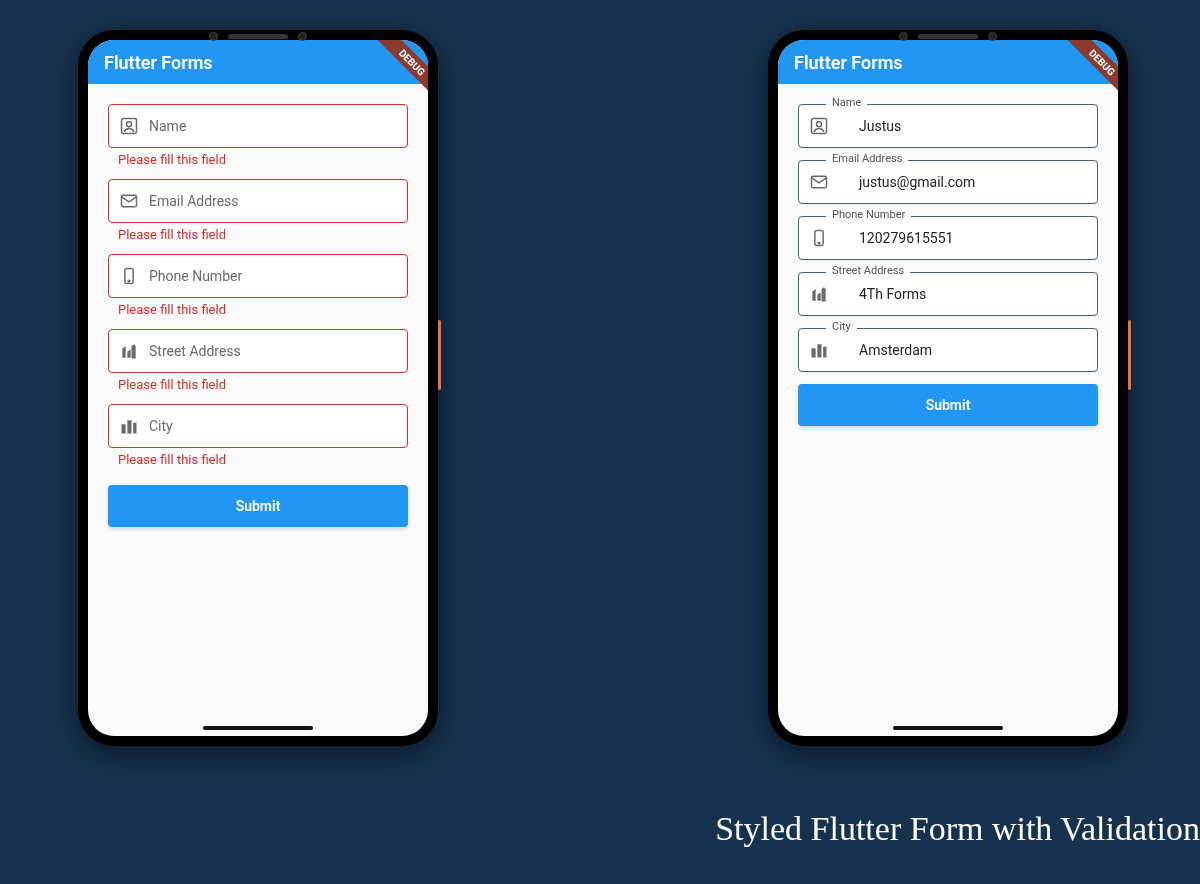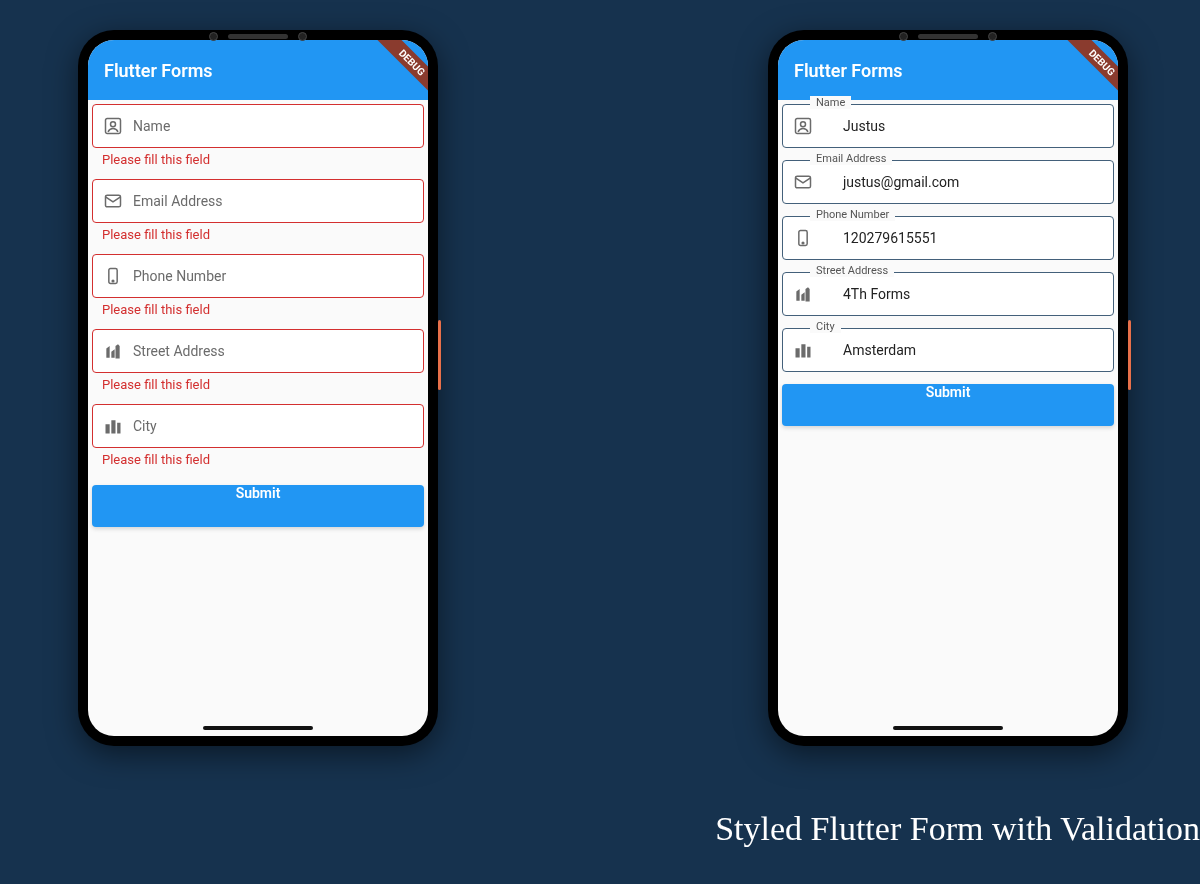--- a/index.html
+++ b/index.html
@@ -67,31 +67,31 @@
     font-size:12px;
     font-weight:500;
   }
   .statusbar .left{ display:flex; align-items:center; gap:6px;}
   .statusbar .right{ display:flex; align-items:center; gap:2px;}
   .sb-icon{ display:inline-block; }
   .tri{ width:0;height:0;border-style:solid;border-width:0 0 10px 12px;border-color:transparent transparent #fff transparent;}
   .batt{ width:7px;height:11px;background:#fff;border-radius:1px;position:relative;}
   .batt::before{content:"";position:absolute;top:-2px;left:1.5px;width:4px;height:2px;background:#fff;border-radius:1px;}
   .appbar{
-    height:60px;
+    height:44px;
     background:#2196f3;
     display:flex;
     align-items:center;
     padding:0 16px;
     color:#fff;
     font-size:18px;
     font-weight:600;
   }
   .body{
-    padding:4px;
+    padding:20px;
   }
   .field-wrap{ position:relative; margin-bottom:6px;}
   .field{
     display:flex;
     align-items:center;
     height:44px;
     border:1px solid;
     border-radius:4px;
     padding:0 10px;
     background:#fff;
@@ -115,21 +115,21 @@
     font-size:13px;
     color:#d32f2f;
     padding:4px 0 6px 10px;
   }
   .submit-btn{
     height:42px;
     background:#2196f3;
     color:#fff;
     border-radius:4px;
     display:flex;
-    align-items:flex-start;
+    align-items:center;
     justify-content:center;
     font-size:14px;
     font-weight:600;
     margin-top:12px;
     box-shadow:0 2px 4px rgba(0,0,0,.15);
     cursor:pointer;
   }
   .navgesture{
     position:absolute;
     bottom:6px; left:50%; transform:translateX(-50%);

